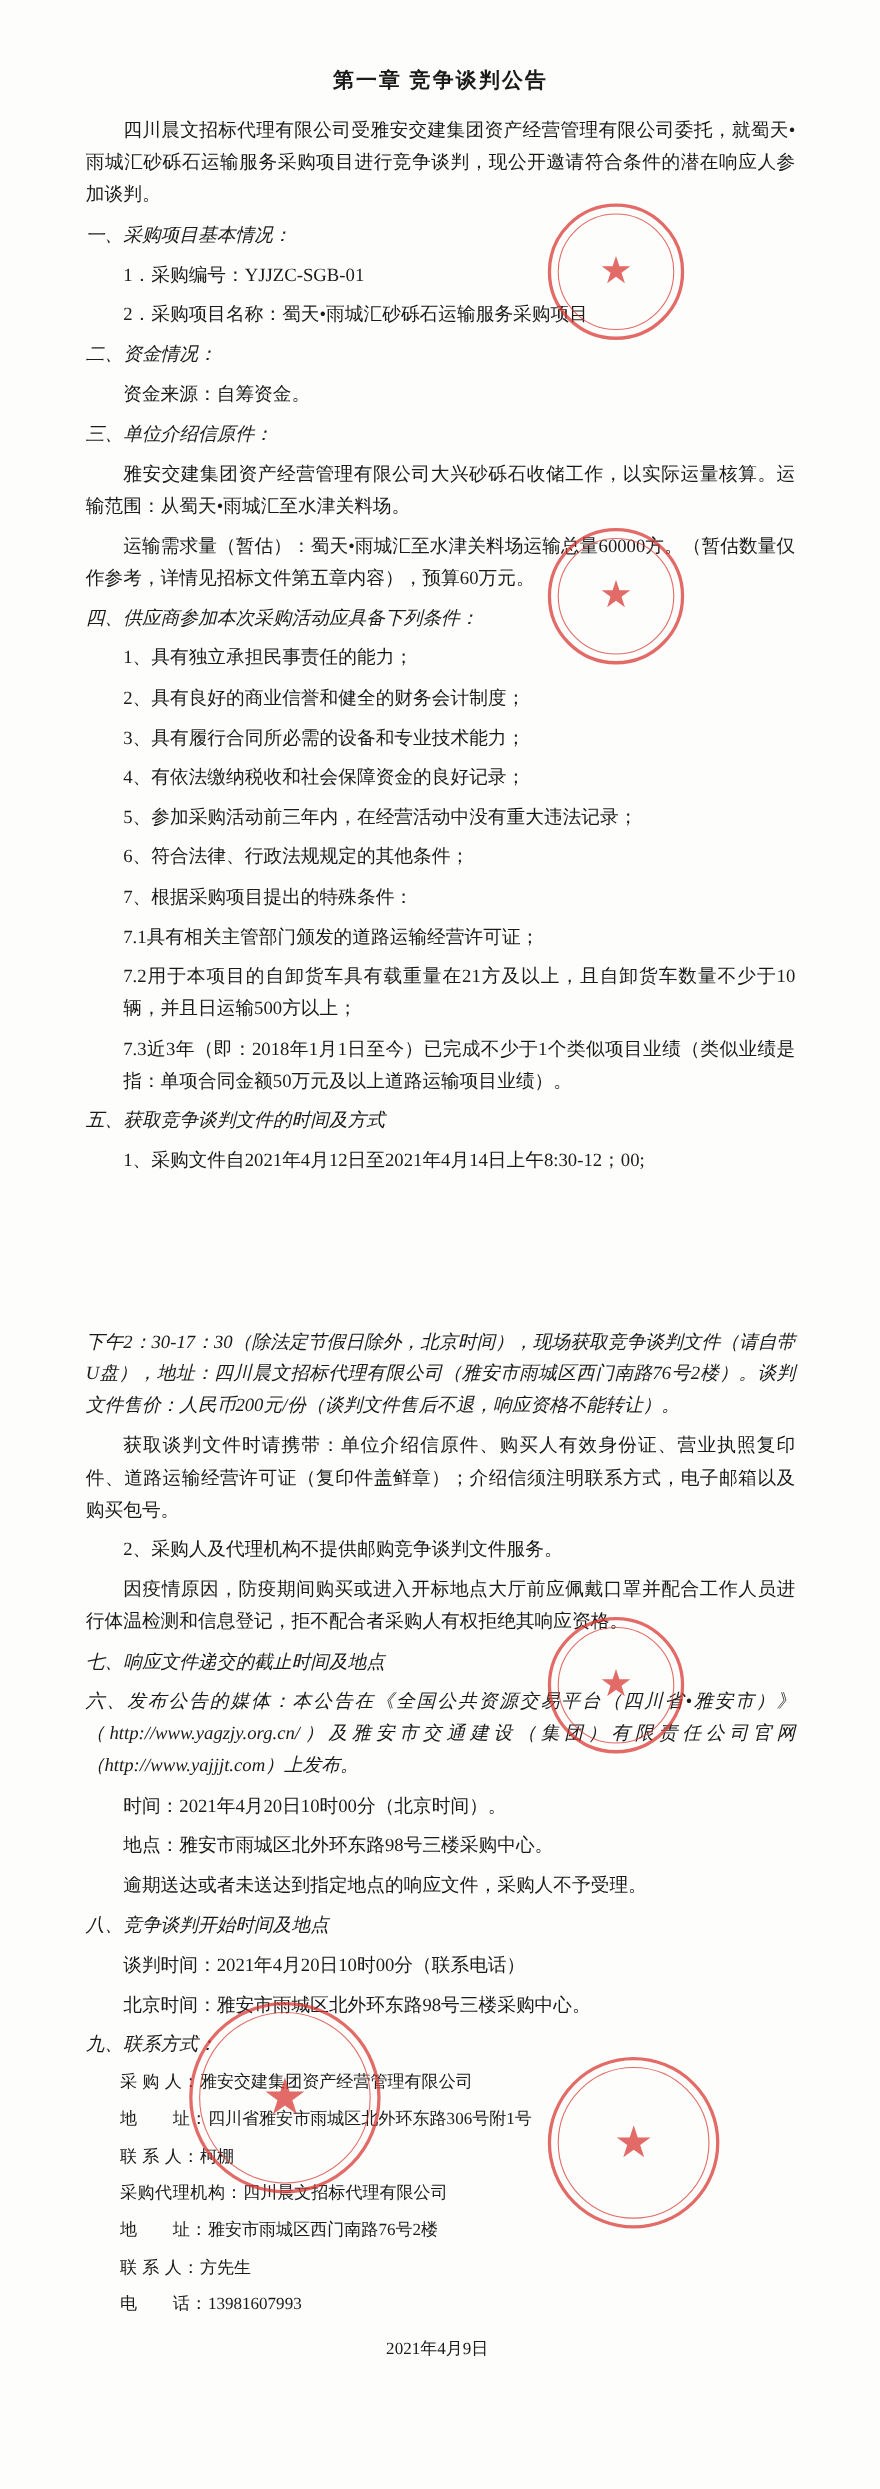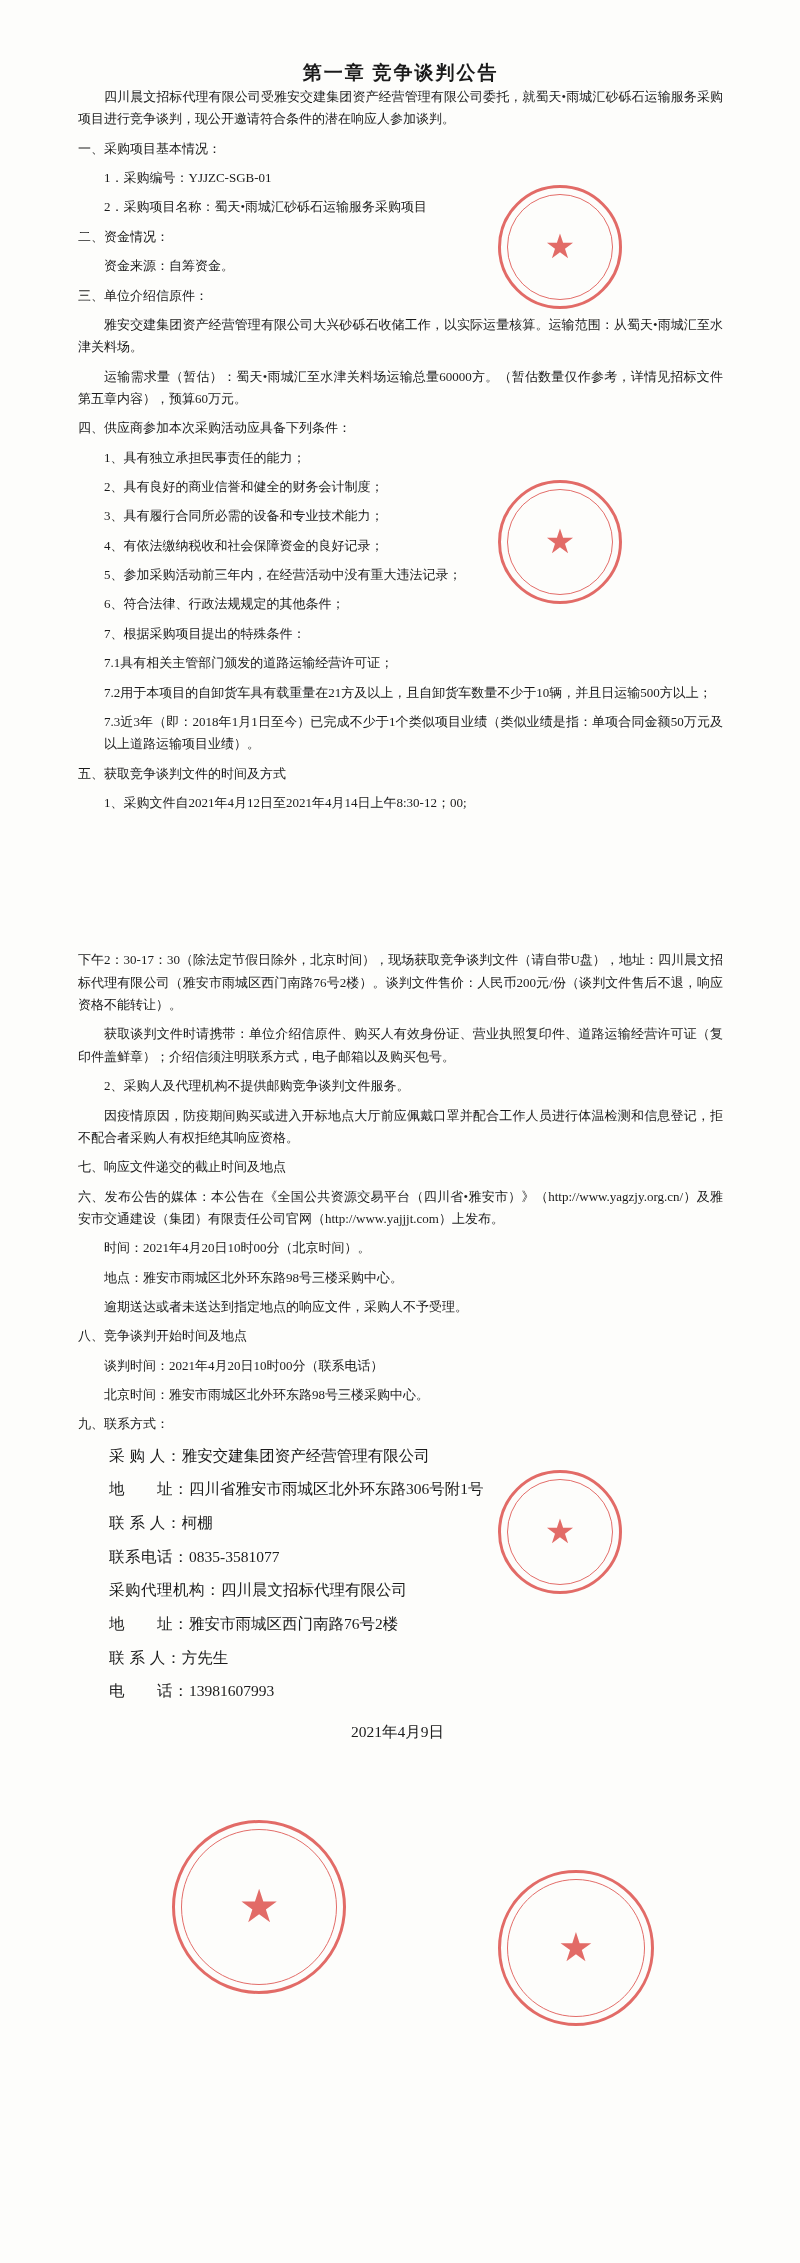--- a/index.html
+++ b/index.html
@@ -25,29 +25,30 @@
     top: 0;
     width: 645px;
     z-index: 5;
   }
   .title {
     text-align: center;
     font-size: 19px;
     font-weight: bold;
     letter-spacing: 2px;
     margin-top: 60px;
+    margin-bottom: 18px;
   }
   p {
     margin: 0 0 7px 0;
-    font-size: 13px;
+    font-size: 17px;
     line-height: 1.72;
     text-align: justify;
   }
   .indent2 { text-indent: 2em; }
-  .lvl1 { text-indent: 0em; }
+  .lvl1 { text-indent: 0em; font-style: italic; }
   .lvl2 { margin-left: 2.0em; text-indent: 0; }
   .lvl3 { margin-left: 2.0em; text-indent: 0; font-family: Liberation Serif, serif; }
   .gap-block { height: 128px; }
   .date {
     text-align: center;
     margin-top: 14px;
     margin-bottom: 0;
     font-size: 15.5px;
     padding-right: 6px;
   }
@@ -156,21 +157,20 @@
         <p class="lvl1">八、竞争谈判开始时间及地点</p>
         <p class="lvl2">谈判时间：2021年4月20日10时00分（联系电话）</p>
         <p class="lvl2">北京时间：雅安市雨城区北外环东路98号三楼采购中心。</p>
         <p class="lvl1">九、联系方式：</p>
       </div>
 
     <div id="contact-list">
         <p class="contact-row"><span class="lbl">采 购 人：</span><span>雅安交建集团资产经营管理有限公司</span></p>
         <p class="contact-row"><span class="lbl">地　　址：</span><span>四川省雅安市雨城区北外环东路306号附1号</span></p>
         <p class="contact-row"><span class="lbl">联 系 人：</span><span>柯棚</span></p>
-        <p class="contact-row"><span class="lbl">联系电话：</span><span>0835-3581077</span></p>
         <p class="contact-row"><span class="lbl">采购代理机构：</span><span>四川晨文招标代理有限公司</span></p>
         <p class="contact-row"><span class="lbl">地　　址：</span><span>雅安市雨城区西门南路76号2楼</span></p>
         <p class="contact-row"><span class="lbl">联 系 人：</span><span>方先生</span></p>
         <p class="contact-row"><span class="lbl">电　　话：</span><span>13981607993</span></p>
       </div>
 
     <p class="date">2021年4月9日</p>
   </div>
 
 </div>

